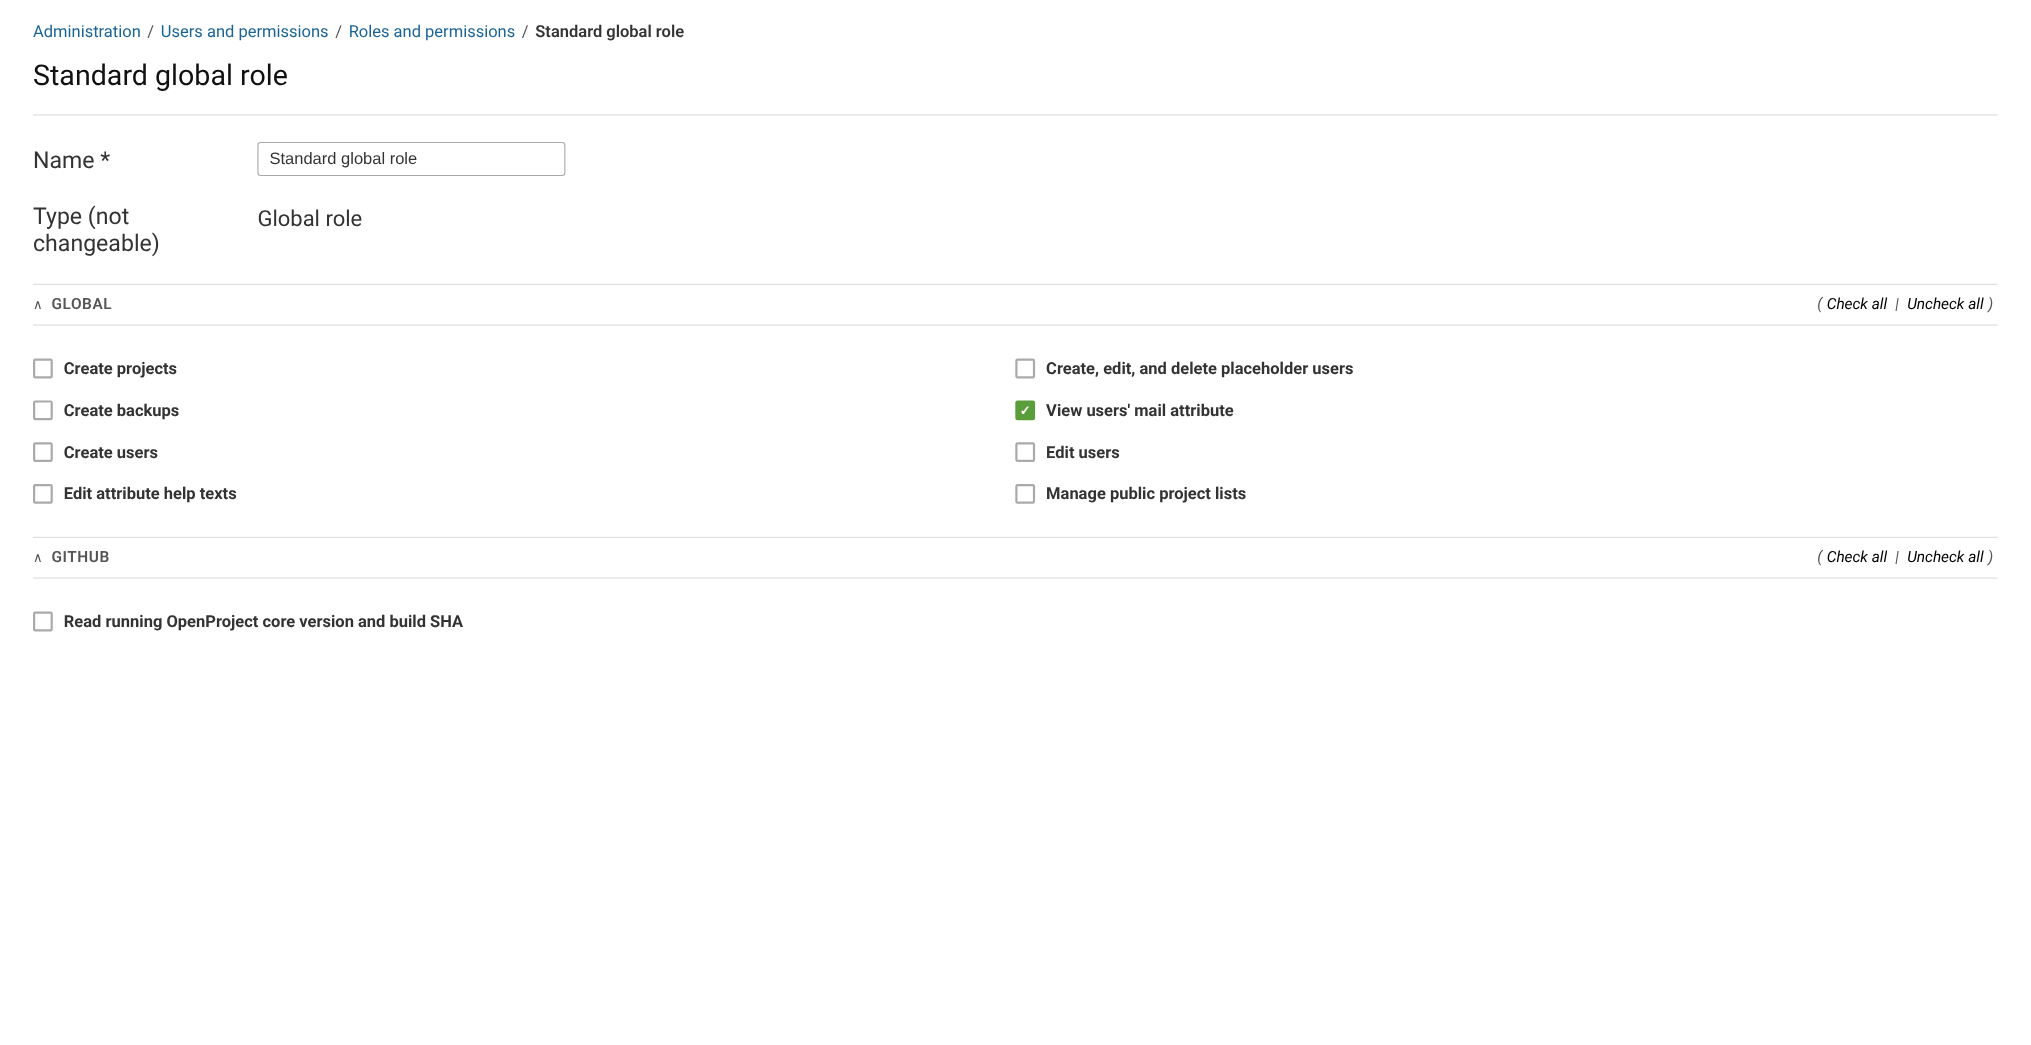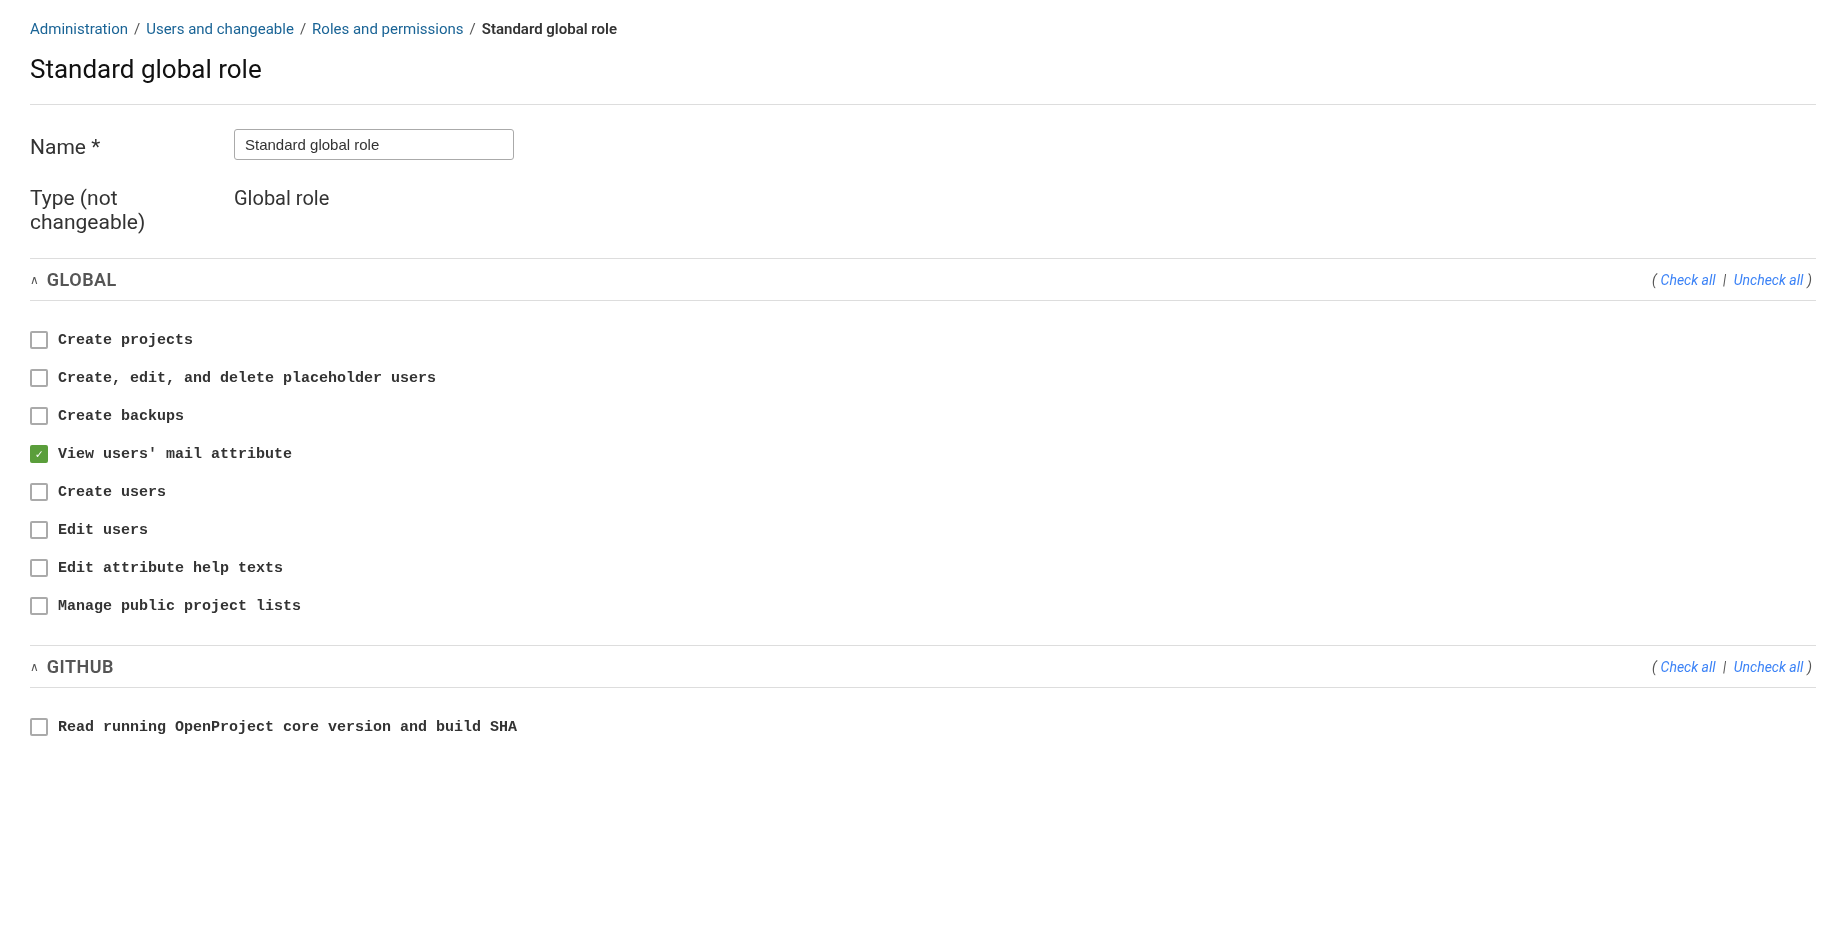--- a/index.html
+++ b/index.html
@@ -97,54 +97,53 @@
       margin-bottom: 20px;
     }
 
     .section-header-left {
       display: flex;
       align-items: center;
       gap: 8px;
     }
 
     .section-title {
-      font-size: 18px;
+      font-size: 14px;
       font-weight: 600;
       color: #555;
       letter-spacing: 0.5px;
       text-transform: uppercase;
     }
 
     .chevron {
       font-size: 12px;
       color: #555;
     }
 
     .section-actions {
       font-size: 14px;
       color: #777;
       font-style: italic;
     }
 
     .section-actions a {
-      color: #3b82f6;
+      color: #000000;
       text-decoration: none;
     }
 
     .section-actions span {
       color: #555;
       margin: 0 4px;
     }
 
     .permissions-grid {
       display: grid;
-      grid-template-columns: 1fr;
+      grid-template-columns: 1fr 1fr;
       gap: 0;
       margin-bottom: 20px;
-      font-family: Liberation Mono, monospace;
     }
 
     .permission-item {
       display: flex;
       align-items: center;
       gap: 10px;
       padding: 10px 0;
     }
 
     .checkbox-custom {
@@ -181,21 +180,21 @@
     .section-block {
       margin-bottom: 10px;
     }
   </style>
 </head>
 <body>
 
 <nav class="breadcrumb">
   <a href="#">Administration</a>
   <span class="breadcrumb-separator">/</span>
-  <a href="#">Users and changeable</a>
+  <a href="#">Users and permissions</a>
   <span class="breadcrumb-separator">/</span>
   <a href="#">Roles and permissions</a>
   <span class="breadcrumb-separator">/</span>
   <span class="breadcrumb-current">Standard global role</span>
 </nav>
 
 <h1 class="page-title">Standard global role</h1>
 
 <hr class="divider">
 

